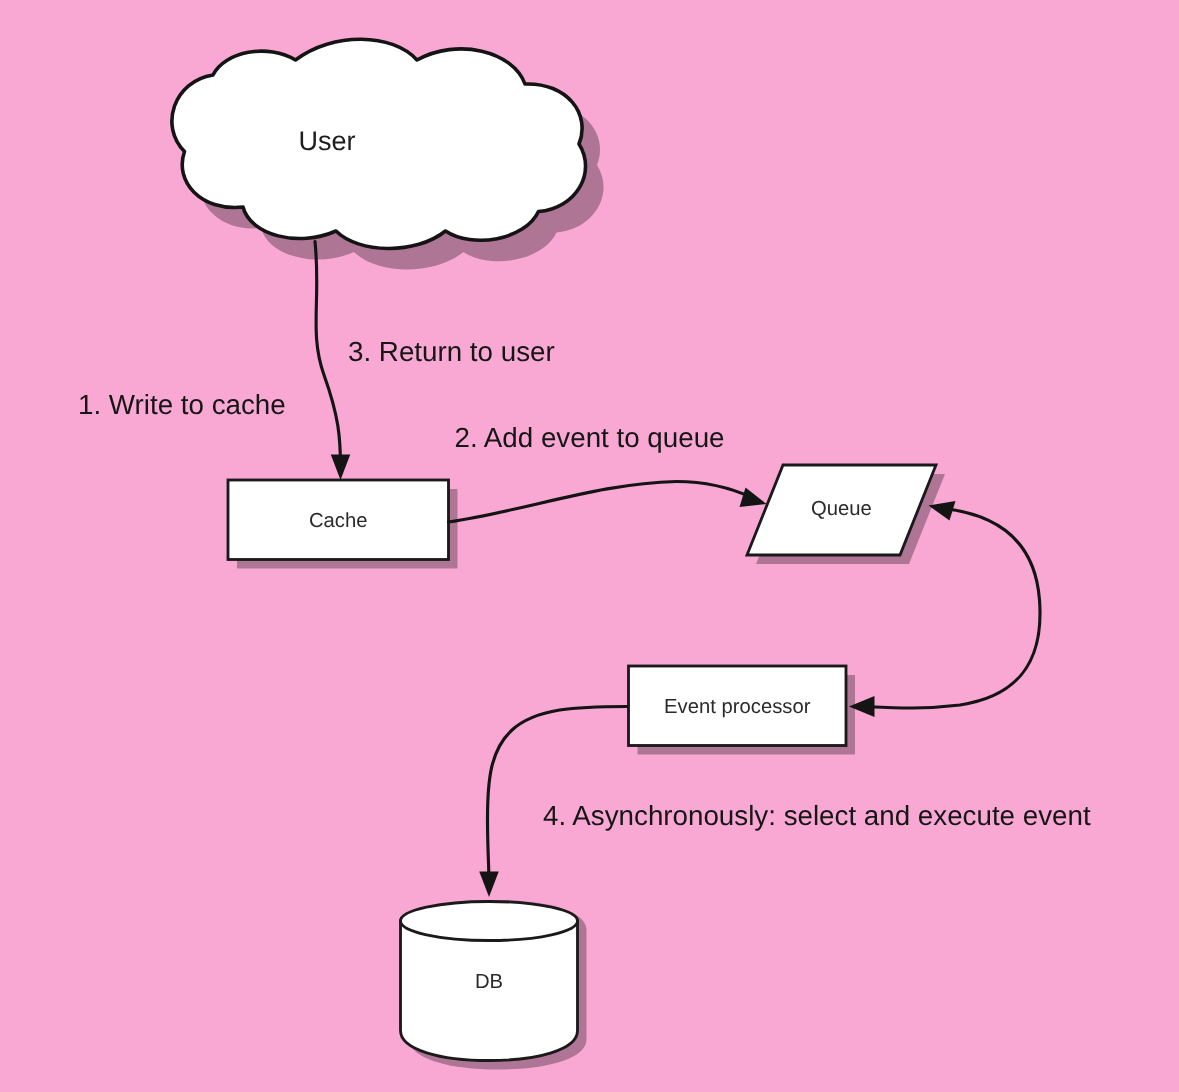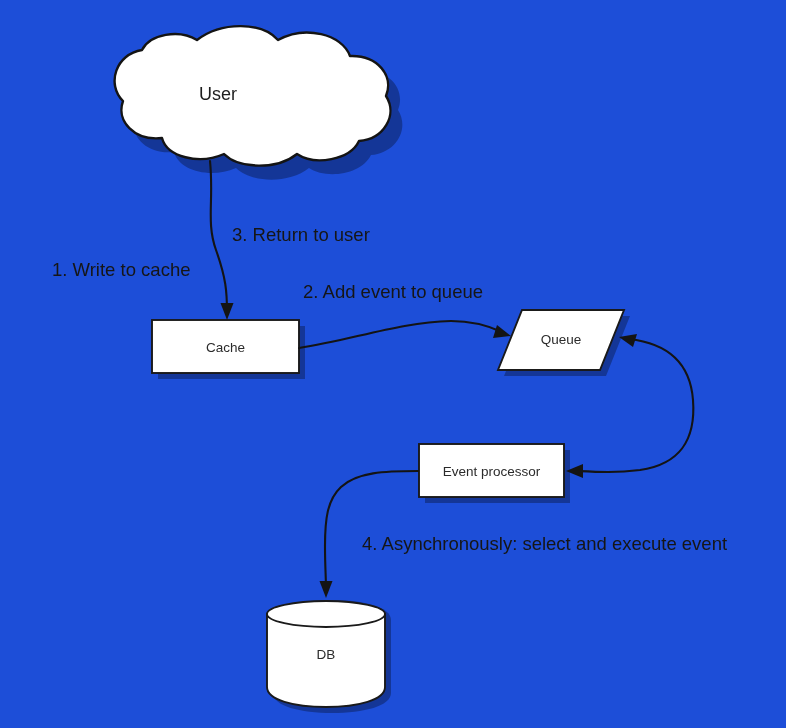--- a/index.html
+++ b/index.html
@@ -11,21 +11,21 @@
     width: 786px;
     height: 728px;
     font-family: "Liberation Sans", sans-serif;
     overflow: hidden;
     position: relative;
   }
   #diagram-root {
     position: relative;
     width: 786px;
     height: 728px;
-    background: #1d4ed8;
+    background: #f9a8d4;
   }
   svg.canvas {
     position: absolute;
     left: 0;
     top: 0;
     width: 786px;
     height: 728px;
   }
   .node-label {
     font-family: "Liberation Sans", sans-serif;

